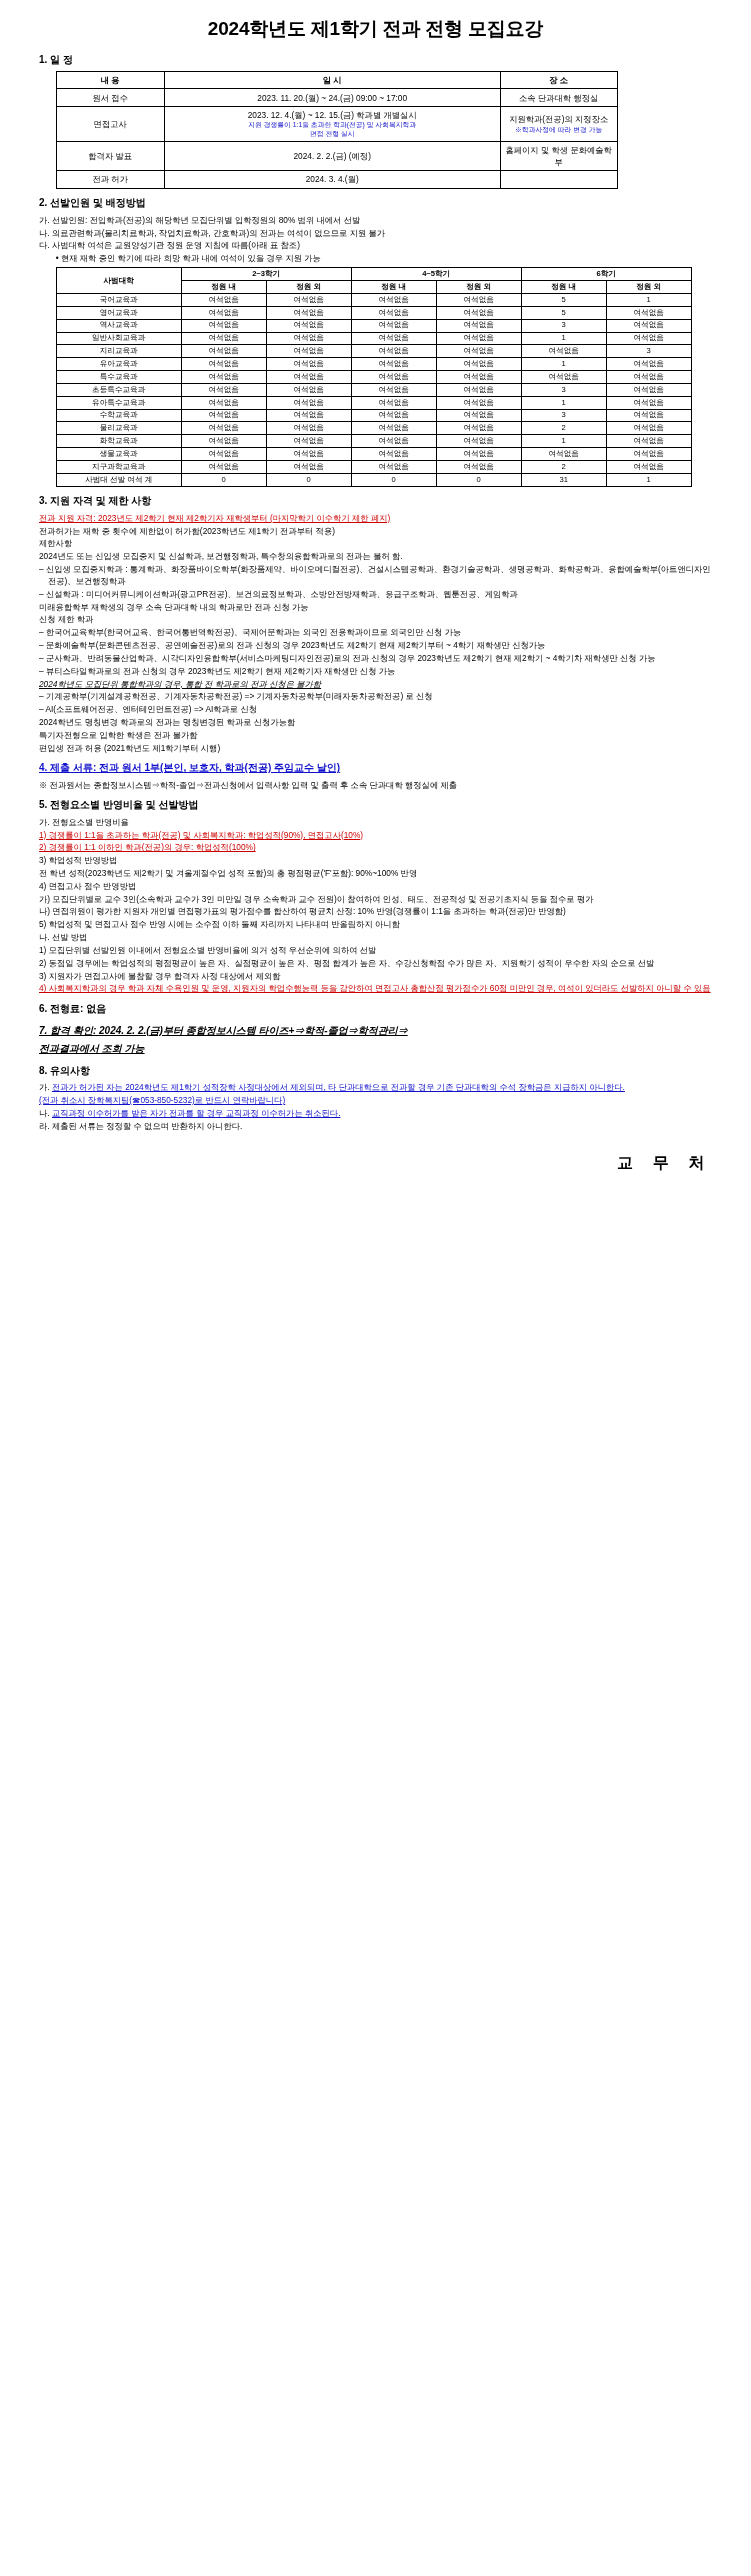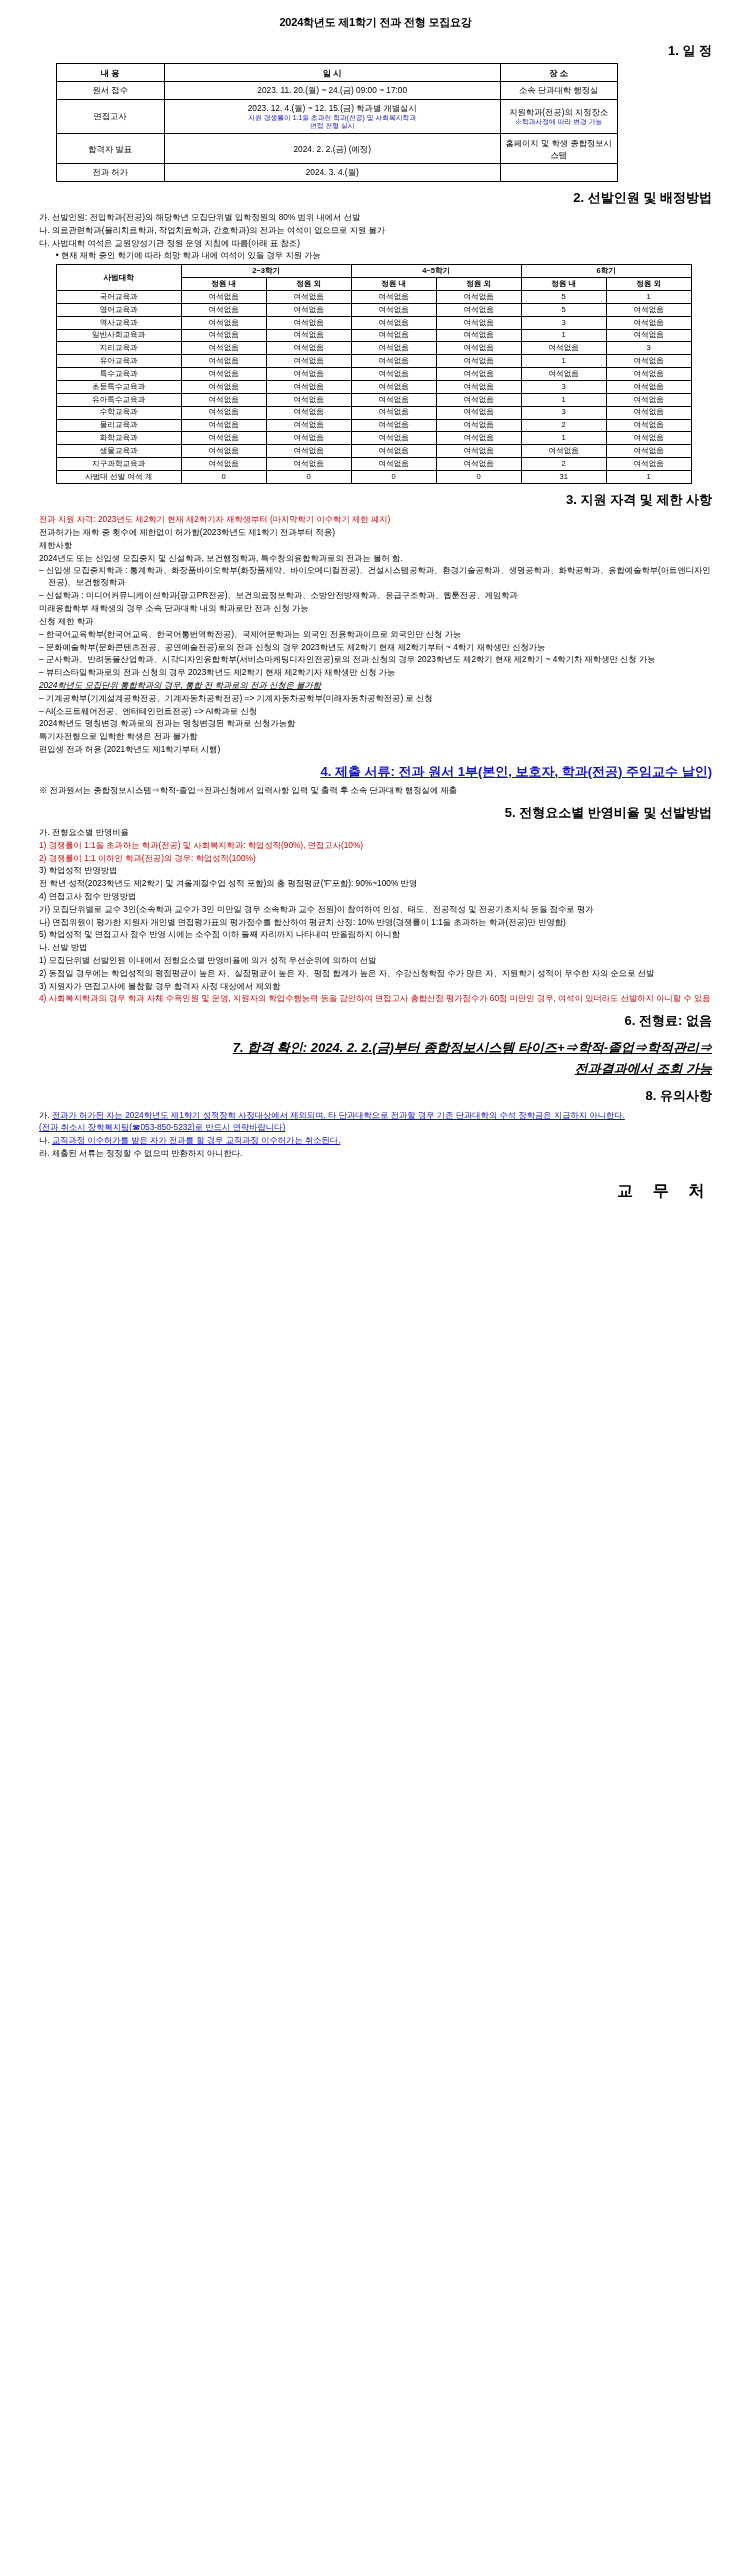--- a/index.html
+++ b/index.html
@@ -14,33 +14,32 @@
     font-size: 8.3px;
     line-height: 1.45;
   }
   .page {
     width: 751px;
     box-sizing: border-box;
     padding: 10.6px 39px 23px 39px;
   }
   .doc-title {
     text-align: center;
-    font-size: 11px;
+    font-size: 19px;
     font-weight: bold;
     letter-spacing: -0.2px;
     margin: 4.5px 0 10.6px 0;
   }
   .sec-head {
     font-weight: bold;
-    font-size: 13px;
+    font-size: 10px;
     margin: 7.6px 0 3px 0;
-    text-align: right;
   }
   .blue-u { color: #1111cc; text-decoration: underline; }
-  .red-u { color: #cc0000; }
+  .red-u { color: #cc0000; text-decoration: underline; }
   .u { text-decoration: underline; font-style: italic; }
   .indent1 { margin-left: 13.6px; }
   .indent2 { margin-left: 26px; }
   .indent3 { margin-left: 39px; }
   .line { margin: 0.8px 0; }
   table {
     border-collapse: collapse;
     font-size: 8.3px;
   }
   .tbl-schedule {
@@ -105,21 +104,21 @@
         <div class="note-cell">면접 전형 실시</div>
       </td>
       <td>
         <div>지원학과(전공)의 지정장소</div>
         <div class="note-cell">※학과사정에 따라 변경 가능</div>
       </td>
     </tr>
     <tr>
       <td>합격자 발표</td>
       <td>2024. 2. 2.(금) (예정)</td>
-      <td>홈페이지 및 학생 종합정보시스템</td>
+      <td>홈페이지 및 학생 문화예술학부</td>
     </tr>
     <tr>
       <td>전과 허가</td>
       <td>2024. 3.  4.(월)</td>
       <td></td>
     </tr>
   </tbody>
     </table>
 
   <div class="sec-head">2. 선발인원 및 배정방법</div>

